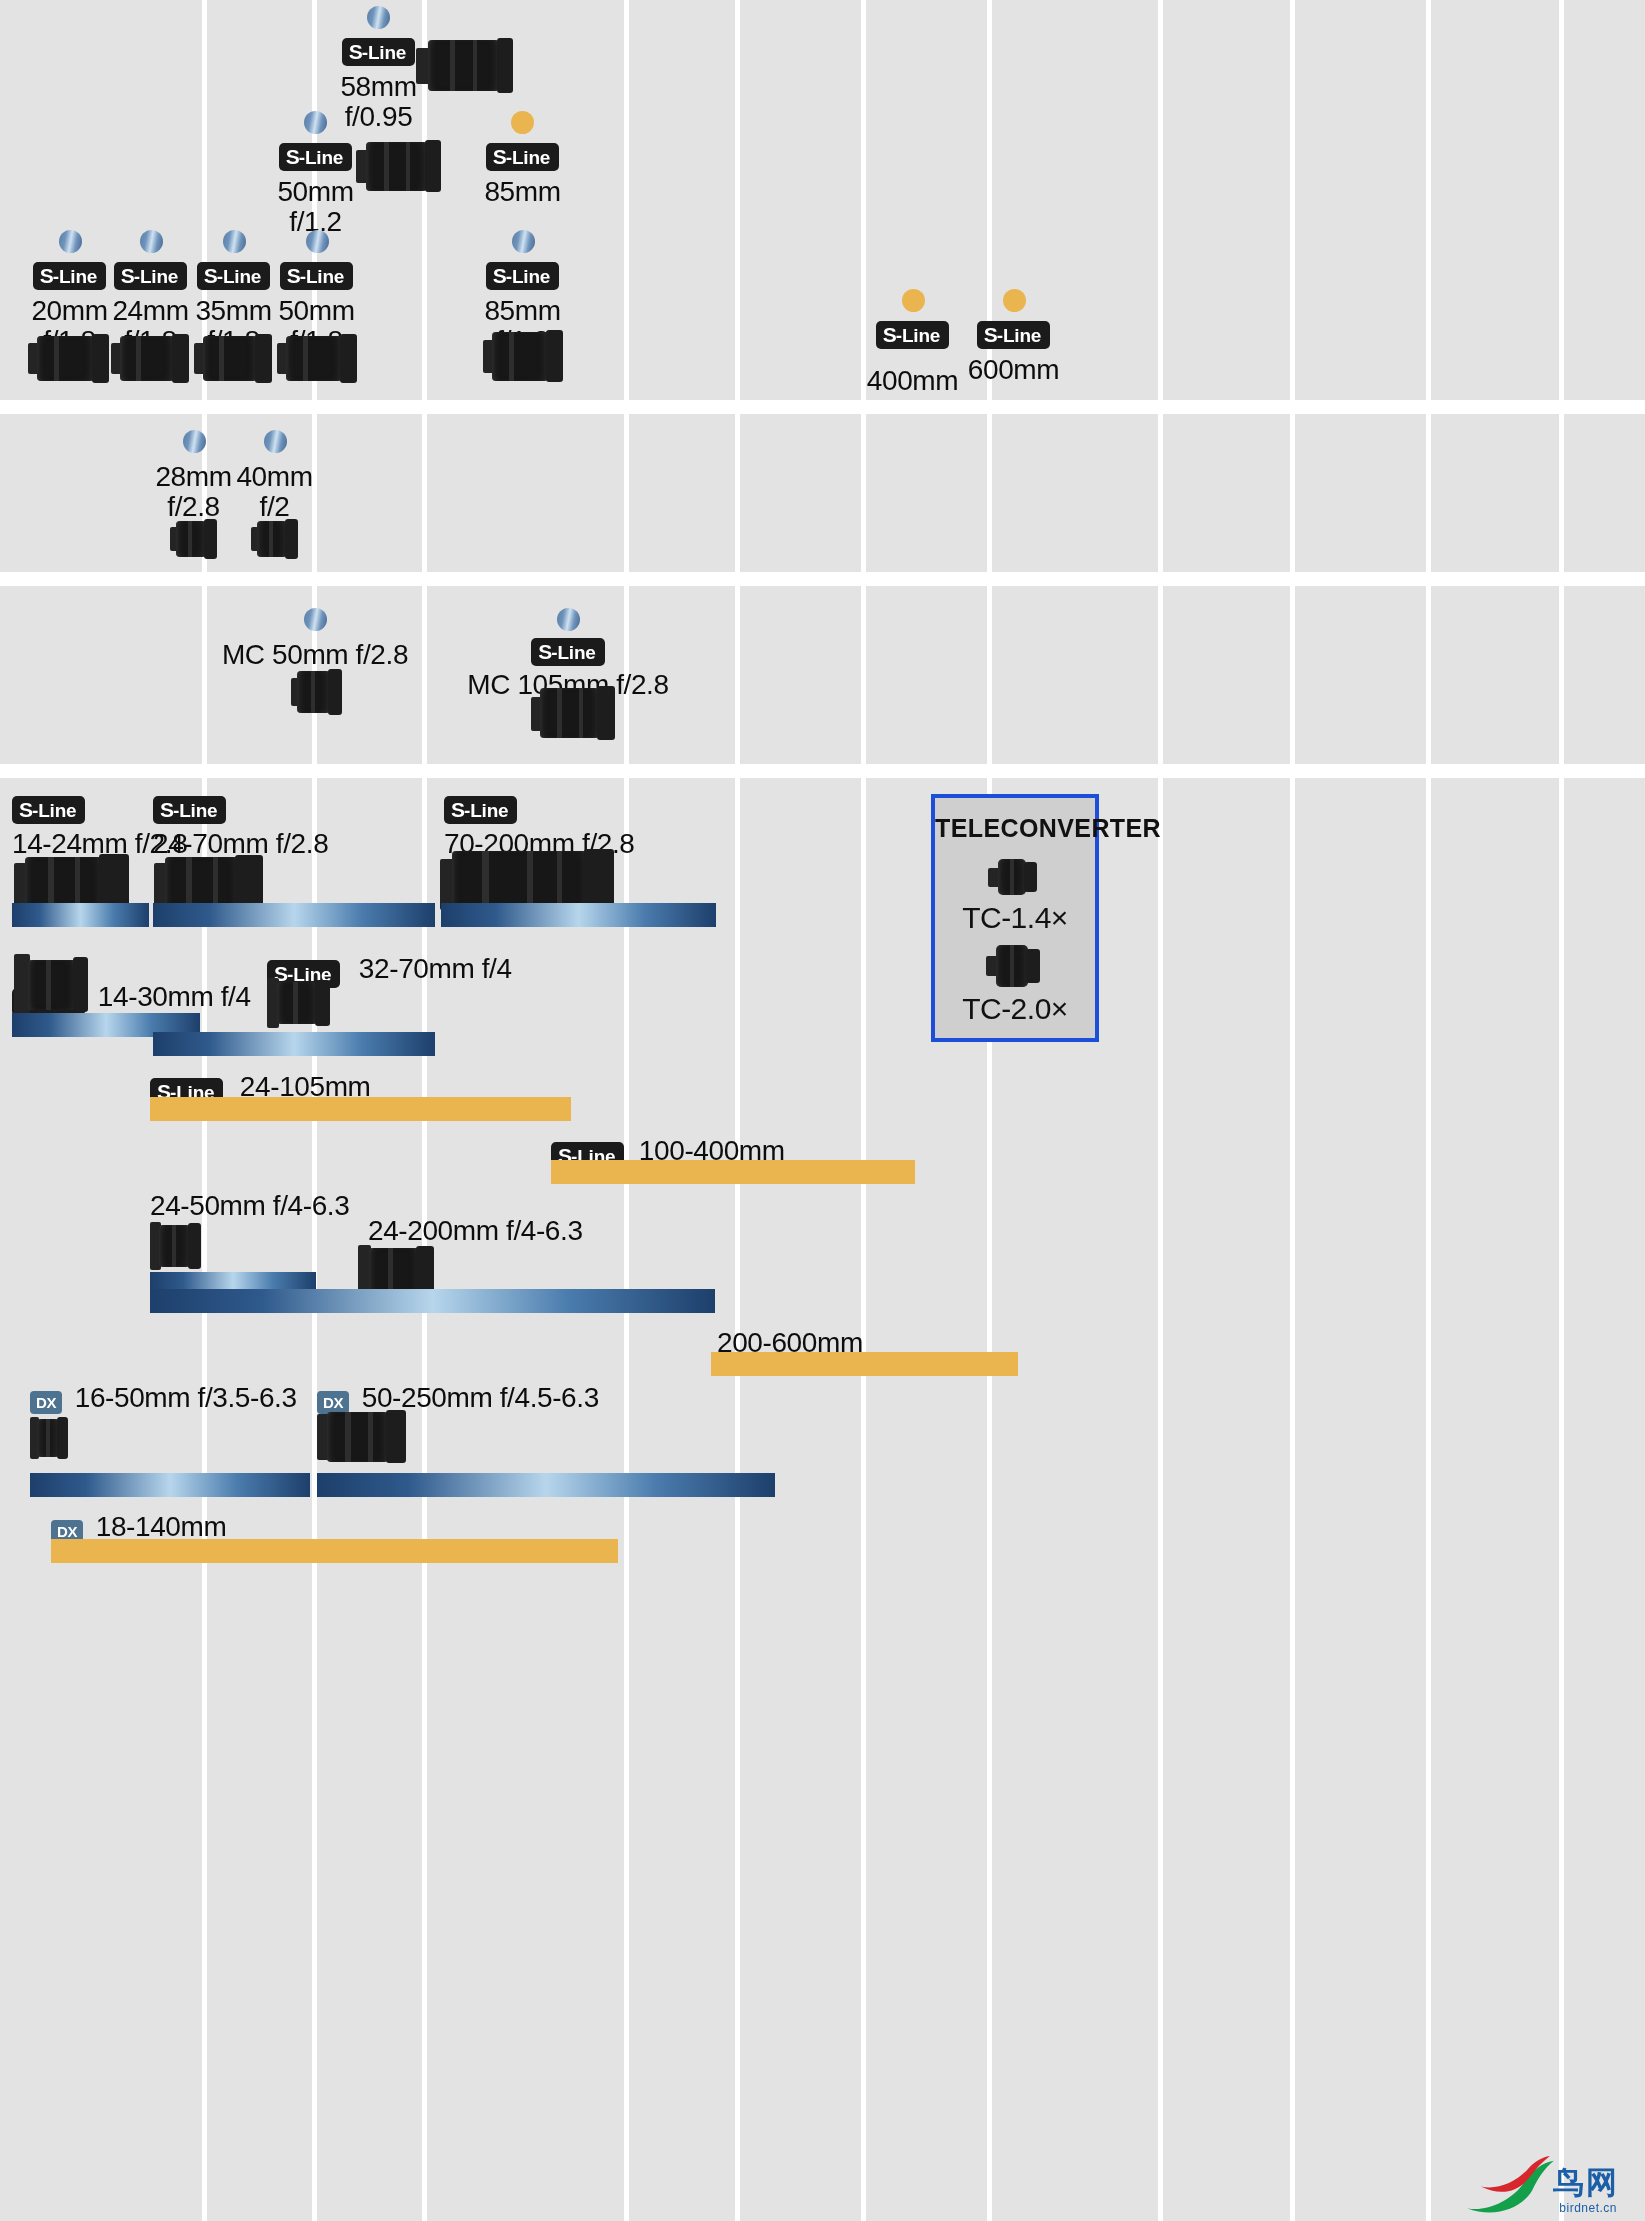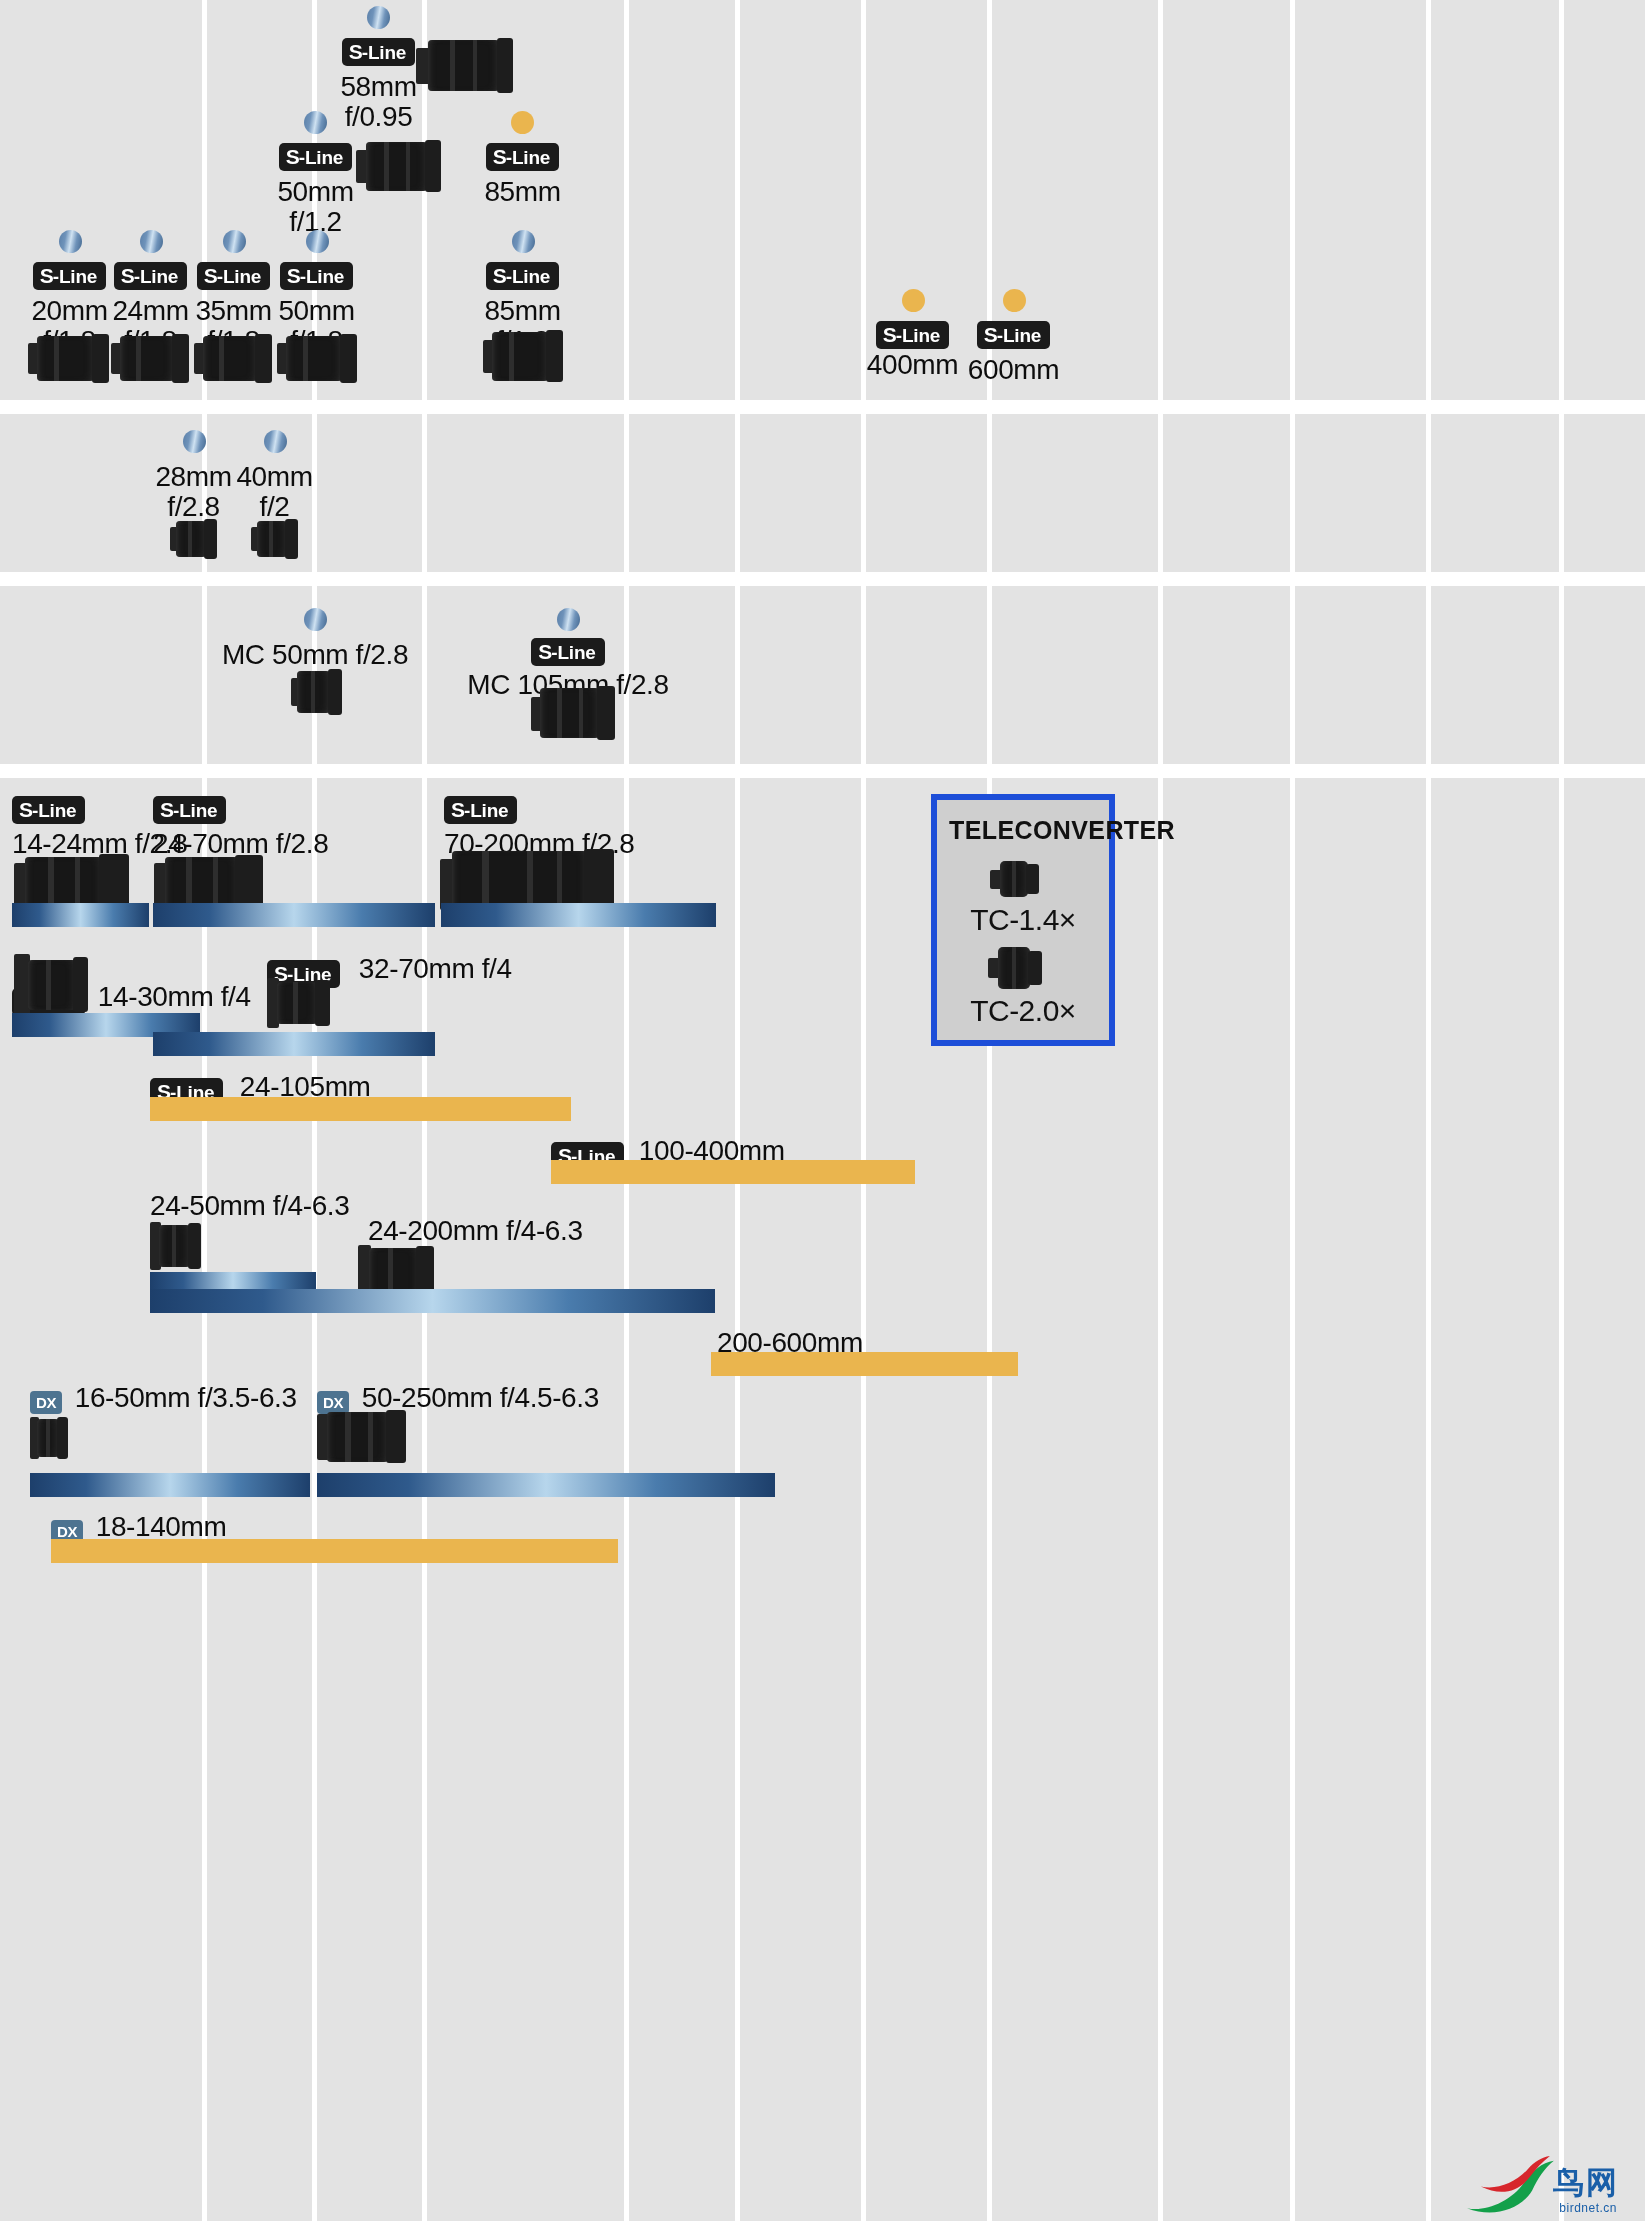--- a/index.html
+++ b/index.html
@@ -64,21 +64,21 @@
 
   
   .bar{position:absolute;height:24px;}
   .bar.blue{
     background:linear-gradient(90deg,#1d3f6b 0%,#2b5party 0%,#2f5a8c 22%,#bcd9ef 50%,#4a7cad 72%,#1d3f6b 100%);
   }
   .bar.orange{background:#eab54e;}
 
   
   #tcbox{
-    position:absolute;background:#cfcfcf;border:6px solid #1d4ed8;padding-left:12px;
+    position:absolute;background:#cfcfcf;border:4px solid #1d4ed8;
   }
   #tcbox .tctitle{
     text-align:center;font-size:25px;font-weight:bold;color:#111;
     letter-spacing:0.4px;
   }
   #tcbox .tclabel{text-align:center;font-size:30px;color:#111;letter-spacing:-0.5px;}
 
   
   #wm{position:absolute;right:24px;bottom:2px;width:158px;height:73px;}
   #wm .cn{
@@ -222,21 +222,21 @@
     <div class="body" style="left:9px;top:3px;width:56px;height:49px;"></div>
     <div class="ring" style="left:26px;top:3px;width:5px;height:49px;"></div>
     <div class="front" style="left:63px;top:1px;width:17px;height:52px;"></div>
   </div>
 
   <div class="item" style="left:857px;top:289px;width:111px;">
     <div class="dot orange" style="left:45px;top:0;"></div>
     <div style="margin-top:32px;">
       <span class="sline"><span class="s">S</span>-Line</span>
     </div>
-    <div class="lbl" style="margin-top:1px;">400mm</div>
+    <div class="lbl" style="margin-top:17px;">400mm</div>
   </div>
   <div class="item" style="left:958px;top:289px;width:111px;">
     <div class="dot orange" style="left:45px;top:0;"></div>
     <div style="margin-top:32px;">
       <span class="sline"><span class="s">S</span>-Line</span>
     </div>
     <div class="lbl" style="margin-top:6px;">600mm</div>
   </div>
 
   <div class="band" style="top:414px;height:158px;">

